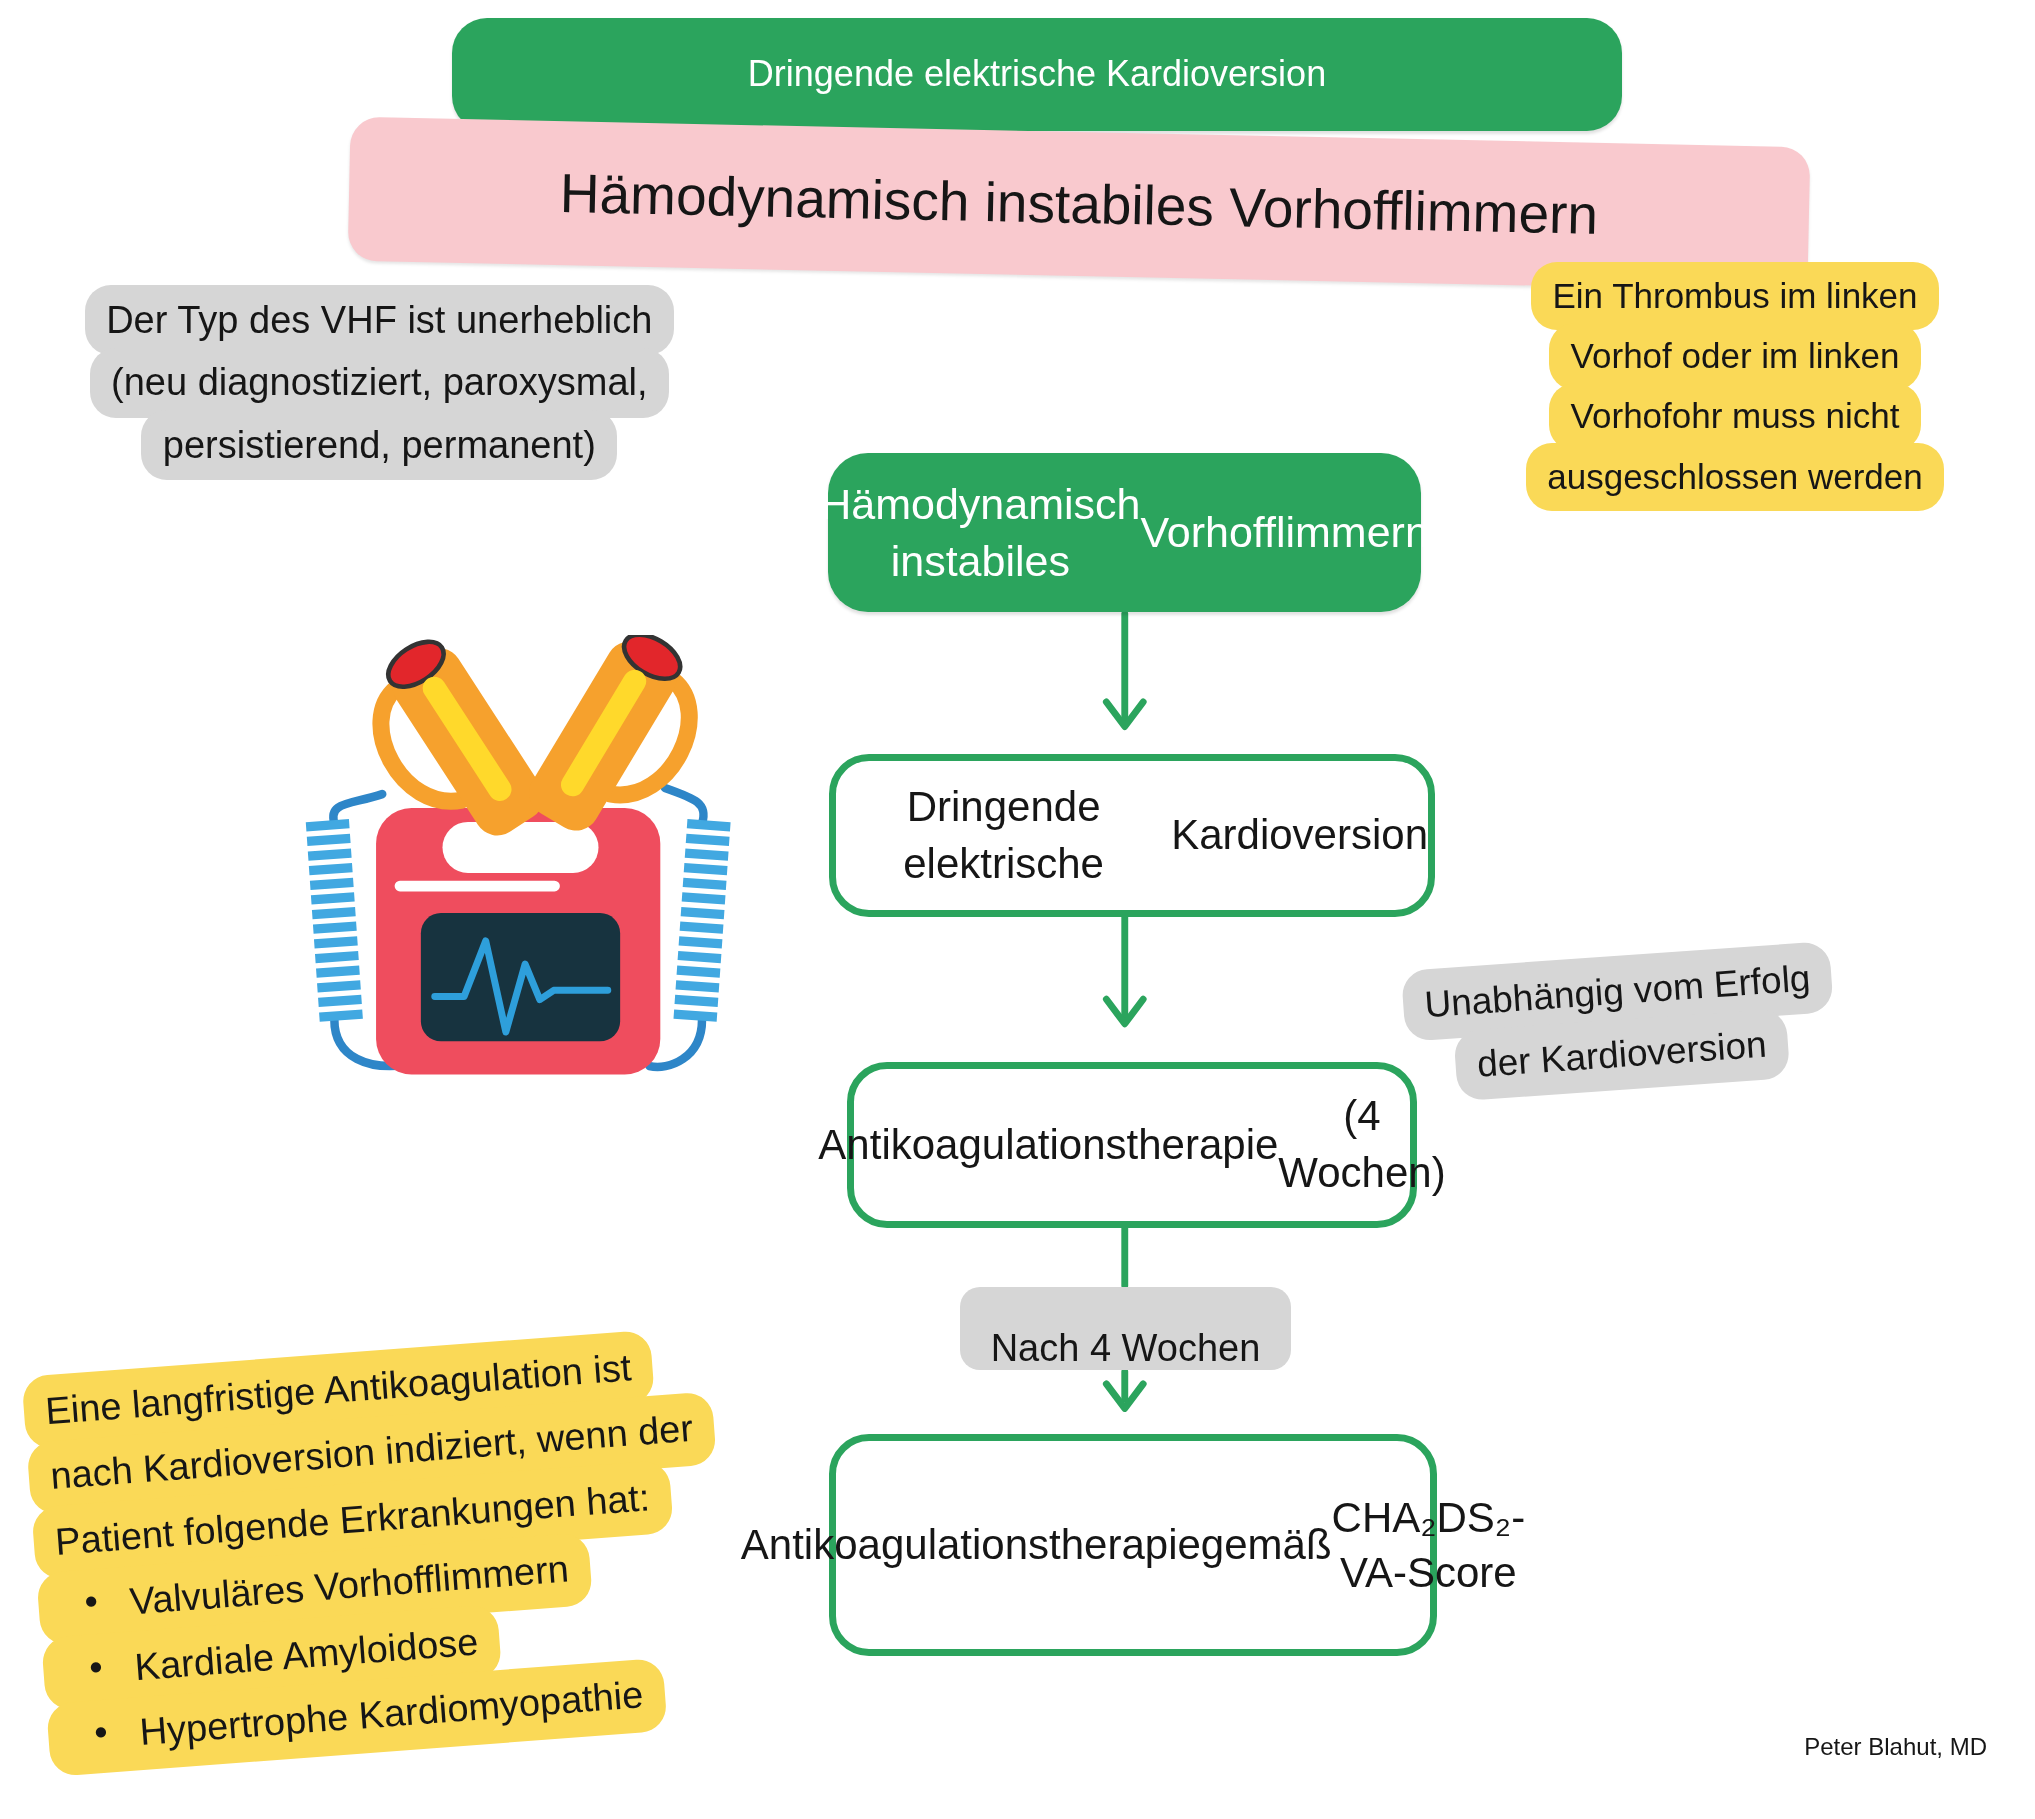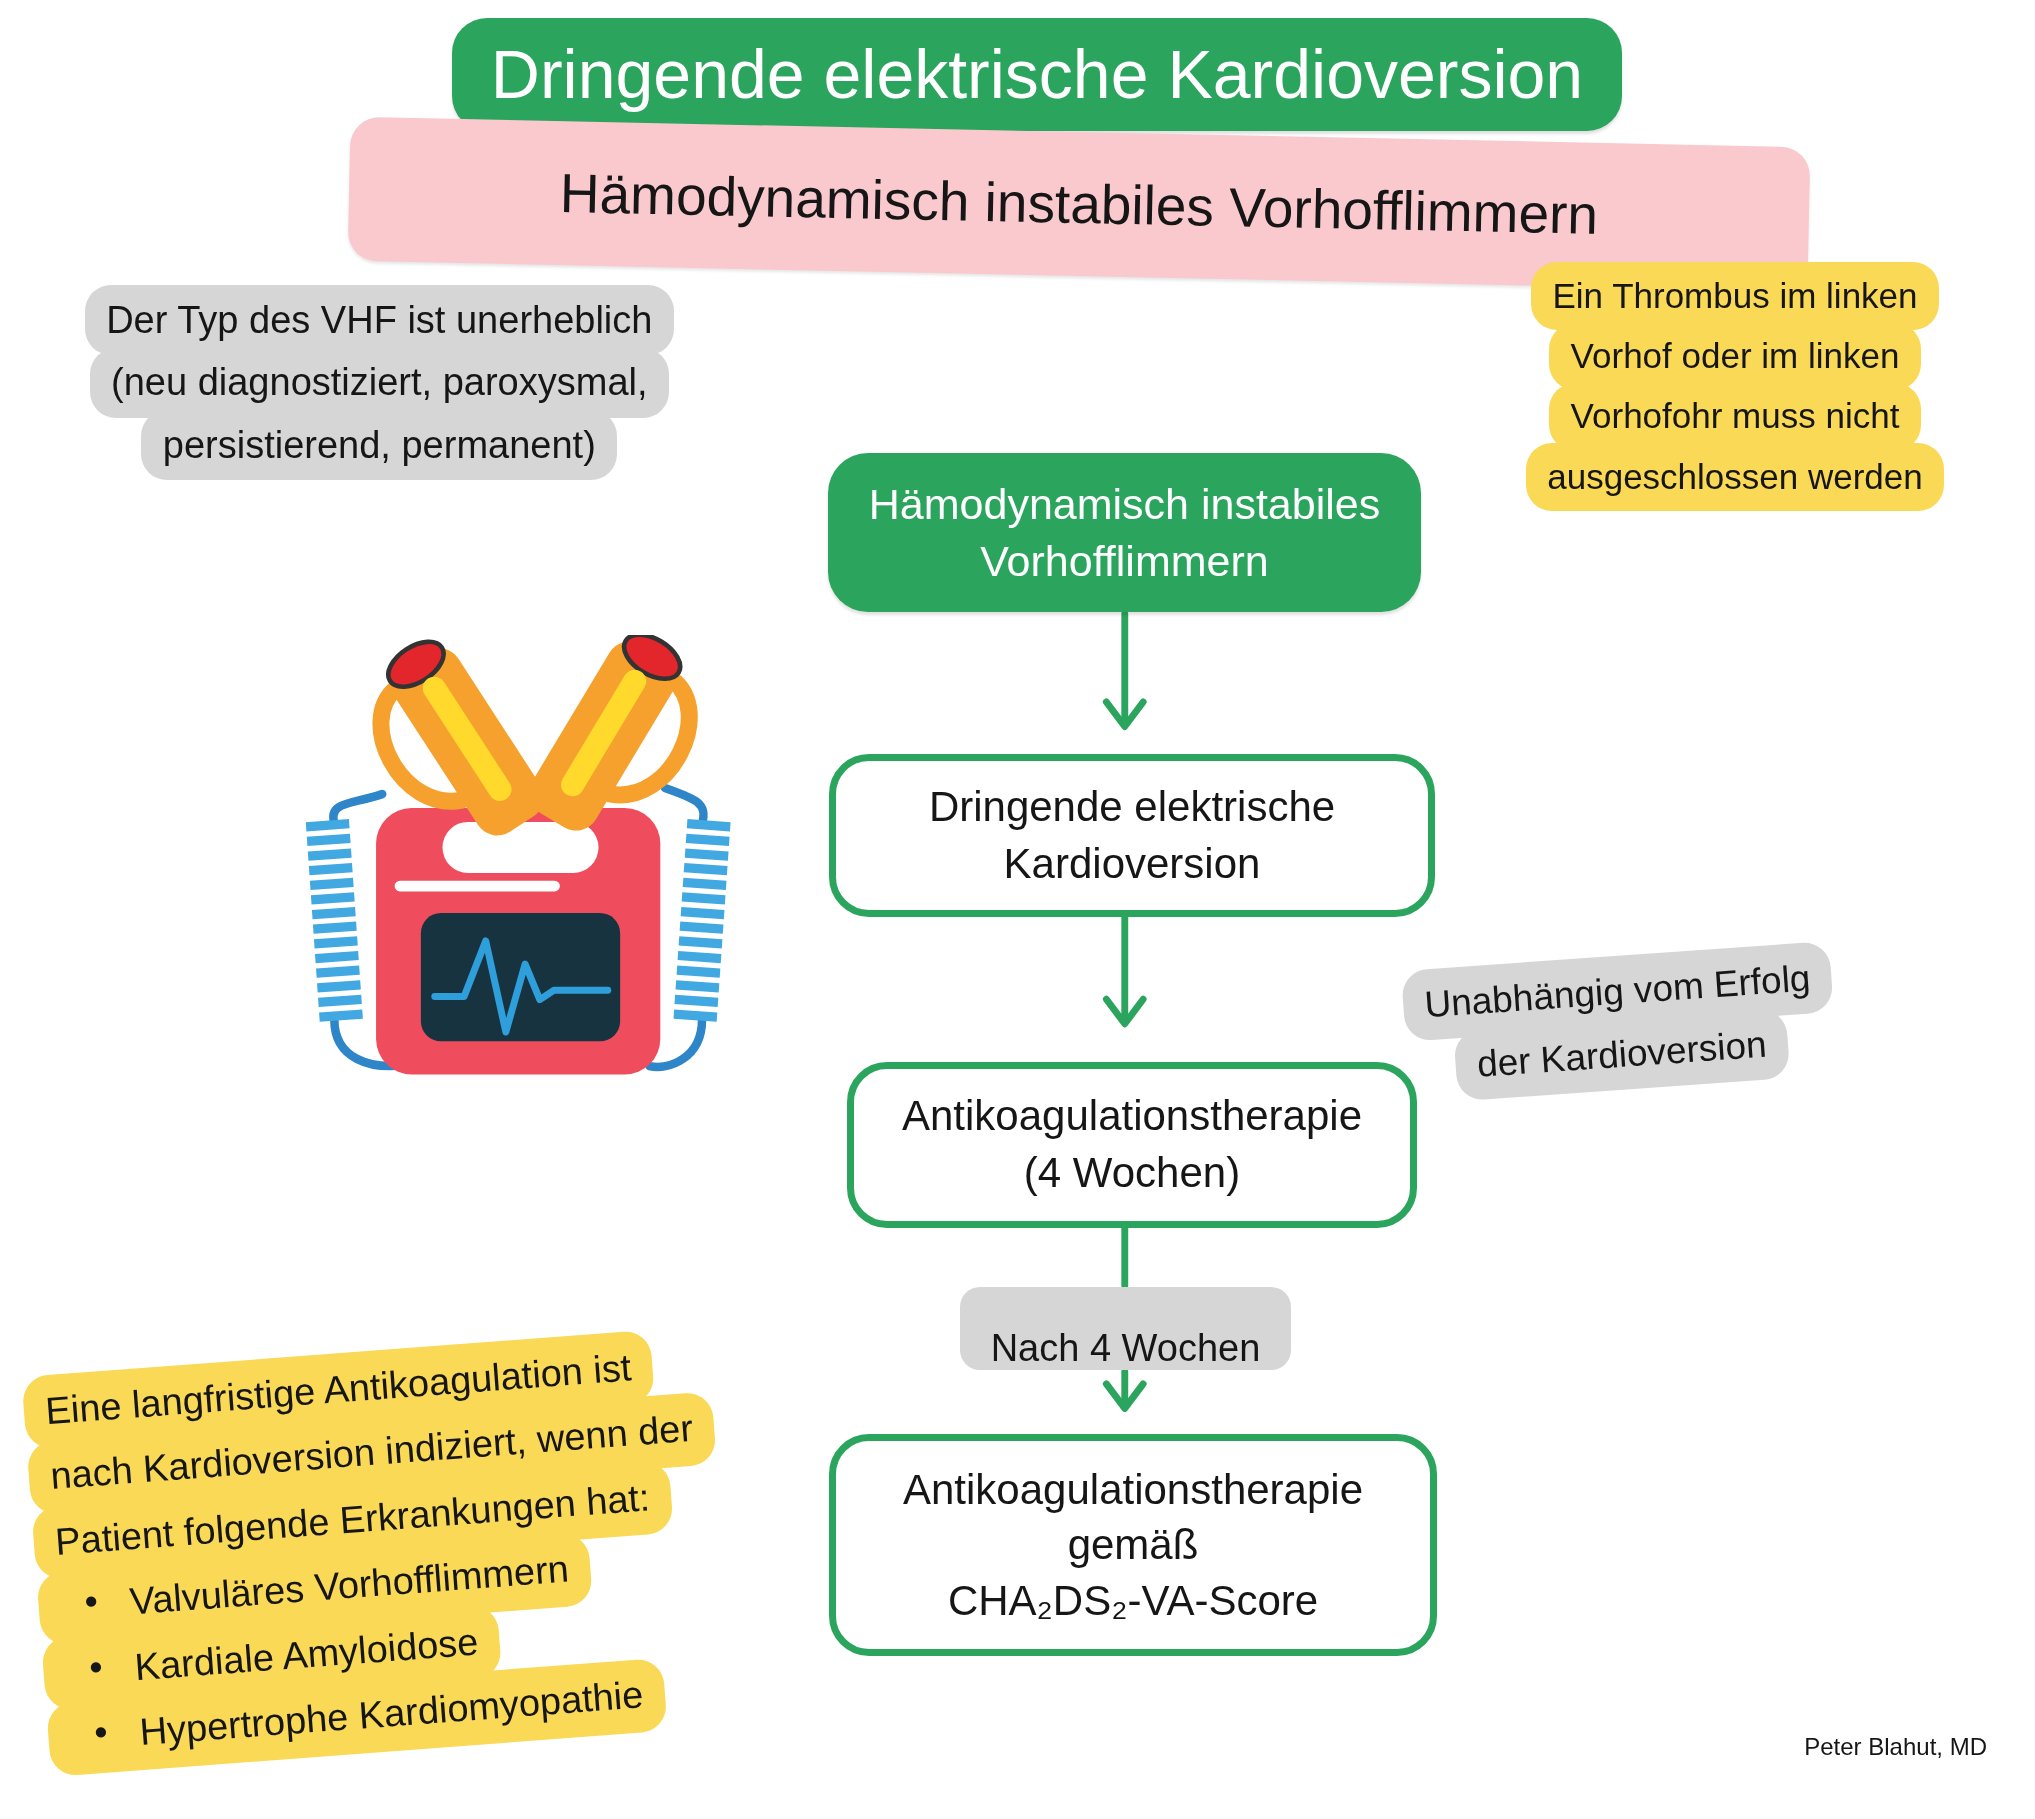--- a/index.html
+++ b/index.html
@@ -8,42 +8,42 @@
     --coil:#41A8E1; --cable:#2E86C8; --stripe:#FFD92B; --button:#E2262B;
     --ink:#161616;
   }
   html,body{margin:0;padding:0;background:#ffffff;}
   body{font-family:"Liberation Sans","DejaVu Sans",sans-serif;color:var(--ink);}
   #canvas{position:relative;width:2035px;height:1820px;background:#fff;overflow:hidden;}
 
   
   .banner{position:absolute;display:flex;align-items:center;justify-content:center;text-align:center;}
   #green-banner{left:452px;top:17.6px;width:1170px;height:113px;background:var(--green);
-    border-radius:35px;color:#fff;font-size:68px;box-shadow:0 2.3px 3.1px rgba(0,0,0,.12);}
+    border-radius:35px;color:#fff;font-size:36px;box-shadow:0 2.3px 3.1px rgba(0,0,0,.12);}
   #pink-banner{left:349px;top:132px;width:1460px;height:144px;background:var(--pink);
     border-radius:29px;font-size:55px;transform:rotate(1.2deg);transform-origin:center;
     box-shadow:0 2.3px 3.1px rgba(0,0,0,.10);}
 
   
   .note{position:absolute;}
   .note .line{display:block;}
   .hl{display:inline-block;padding:7.7px 21.5px;margin-top:-12.3px;border-radius:26px;}
   .hl-gray{background:var(--gray);}
   .hl-yellow{background:var(--yellow);}
   #note-vhf{left:15.3px;top:293px;width:728px;text-align:center;font-size:38px;line-height:1.44;}
   #note-thrombus{left:1444px;top:270px;width:582px;text-align:center;font-size:35px;line-height:1.5;}
   #note-independent{left:1360px;top:982px;width:521px;text-align:center;font-size:37px;line-height:1.5;
     transform:rotate(-4deg);transform-origin:left center;}
   #note-longterm{left:21.5px;top:1385px;width:920px;text-align:left;font-size:38px;line-height:1.52;
     transform:rotate(-4.3deg);transform-origin:left top;}
   #note-longterm .bullet-row .hl{padding-left:46px;}
   .bullet-dot{display:inline-block;margin-right:32px;transform:translateY(-3.1px);}
 
   
-  .flow-box{position:absolute;display:flex;flex-direction:column;align-items:center;justify-content:center;
+  .flow-box{position:absolute;display:flex;flex-direction:row;align-items:center;justify-content:center;
     text-align:center;border-radius:40px;}
   #start-box{left:828px;top:453px;width:593px;height:159px;background:var(--green);color:#fff;
     font-size:43px;line-height:1.32;box-shadow:0 2.3px 3.1px rgba(0,0,0,.12);}
   .outline-box{background:#fff;border:7px solid var(--green);font-size:42px;line-height:1.35;margin-top:16px;}
   #box-cardioversion{left:829px;top:738px;width:592px;height:149px;}
   #box-anticoag-4w{left:847px;top:1046px;width:556px;height:152px;}
   #box-anticoag-score{left:829px;top:1418px;width:594px;height:208px;line-height:1.32;}
 
   #label-after-4w{position:absolute;left:960px;top:1287px;width:331px;height:83px;background:var(--gray);
     border-radius:20px;display:flex;align-items:flex-end;justify-content:center;font-size:38px;}

